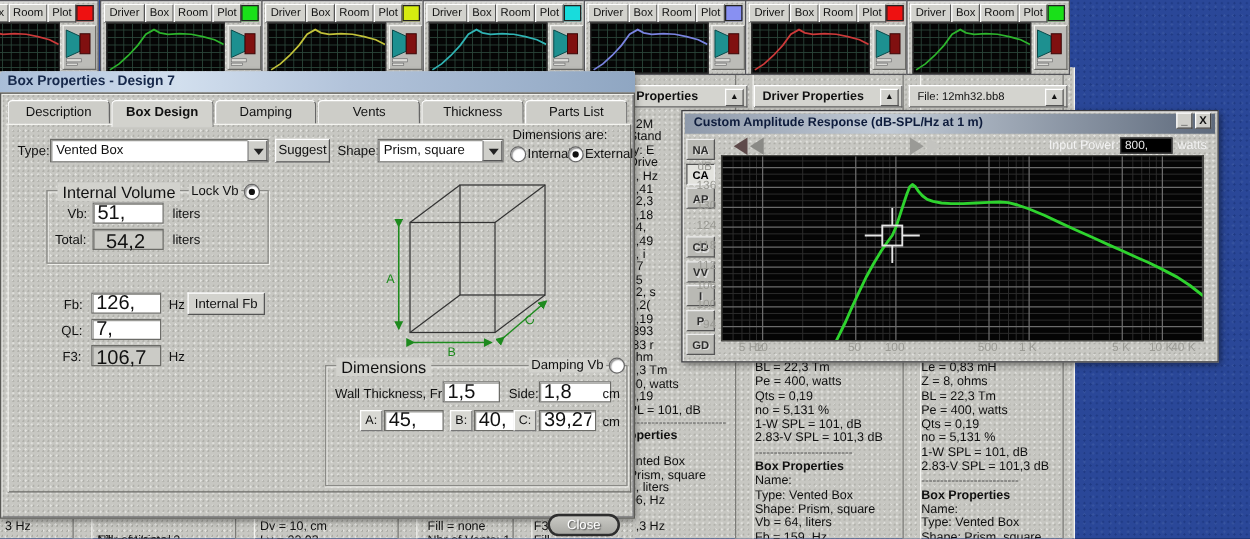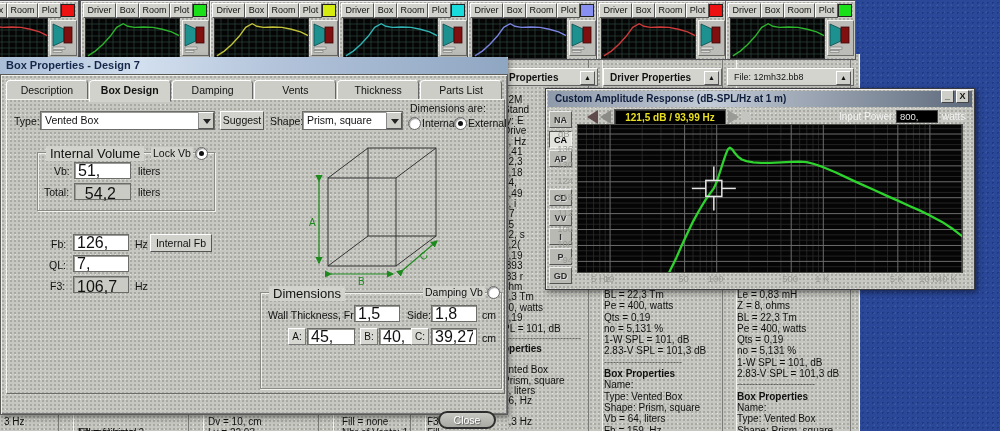--- a/index.html
+++ b/index.html
@@ -515,21 +515,21 @@
           </g>
         </svg>
 
         <div class="grp" style="left:253px;top:192px;width:240px;height:95px;">
           <span class="legend">Dimensions</span>
           <span class="lbl" style="left:162px;top:-7px;background:#d2d2cd;padding:0 2px;">Damping Vb</span>
           <span class="radio" style="left:226px;top:-7px;"></span>
           <span class="lbl" style="left:7px;top:16px;">Wall Thickness, Front:</span>
           <input class="tfield" style="left: 93px; top: 12px; width: 46px;" value="1,5">
           <span class="lbl" style="left:146px;top:16px;">Side:</span>
-          <input class="tfield" style="left: 170px; top: 12px; width: 46px;" value="1,8">
+          <input class="tfield" style="left: 170px; top: 12px; width: 58px;" value="1,8">
           <span class="lbl" style="left:221px;top:16px;">cm</span>
           <span class="chip" style="left:27px;top:35px;">A:</span>
           <input class="tfield" style="left: 46px; top: 35px; width: 48px;" value="45,">
           <span class="chip" style="left:99px;top:35px;">B:</span>
           <input class="tfield" style="left: 118px; top: 35px; width: 44px;" value="40,">
           <span class="chip" style="left:150px;top:35px;">C:</span>
           <input class="tfield" style="left: 170px; top: 35px; width: 46px;" value="39,27">
           <span class="lbl" style="left:221px;top:39px;">cm</span>
         </div>
       </div>
@@ -551,21 +551,20 @@
         <div class="sbtn" style="top: 80.5px; margin-left: 36px;">EP</div>
         <div class="sbtn" style="top: 100px;">CD</div>
         <div class="sbtn" style="top: 119.5px;">VV</div>
         <div class="sbtn" style="top: 139px;">I</div>
         <div class="sbtn" style="top: 158.5px;">P</div>
         <div class="sbtn" style="top: 178px;">GD</div>
       </div>
 
     <div class="tri" style="left:41px;top:21px;border-right:11px solid #5e4a4a;border-left:none;"></div>
     <div class="tri" style="left:54px;top:21px;border-right:11px solid #8a8a86;border-left:none;"></div>
-    <div class="abs" id="readout">121,5 dB / 93,99 Hz</div>
     <div class="tri" style="left:182px;top:21px;border-left:11px solid #9a9a96;border-right:none;"></div>
     <div class="tri" style="left:196px;top:21px;border-left:11px solid #c4c4c0;border-right:none;"></div>
 
     <span id="ip-label" style="left:293px;">Input Power:</span>
     <input id="ip-field" value="800," style="">
     <span id="ip-unit" style="left:396px;">watts</span>
 
     <span id="db-label">dB</span>
     <div id="ylabels">
         <div class="ytick" style="left: 0px; top: 53.9422px;">136</div>

